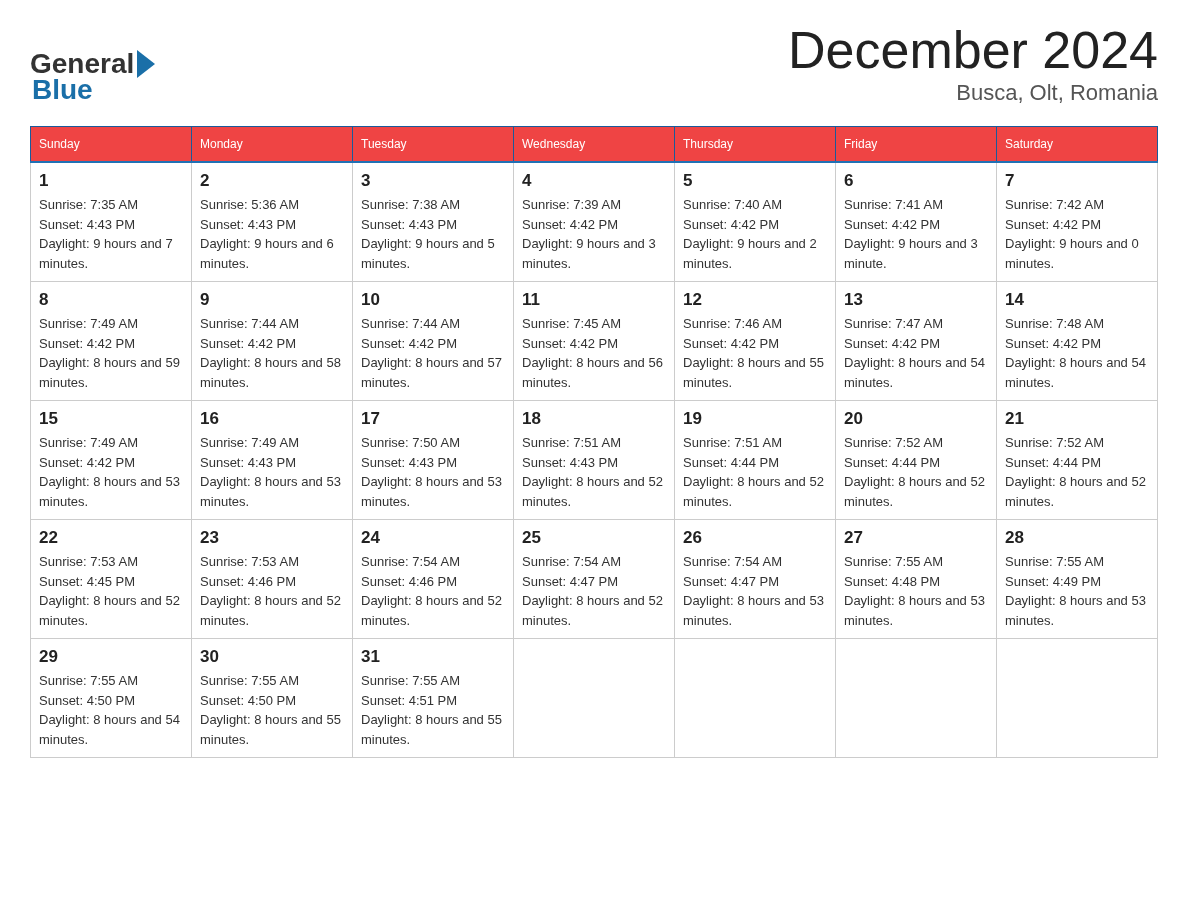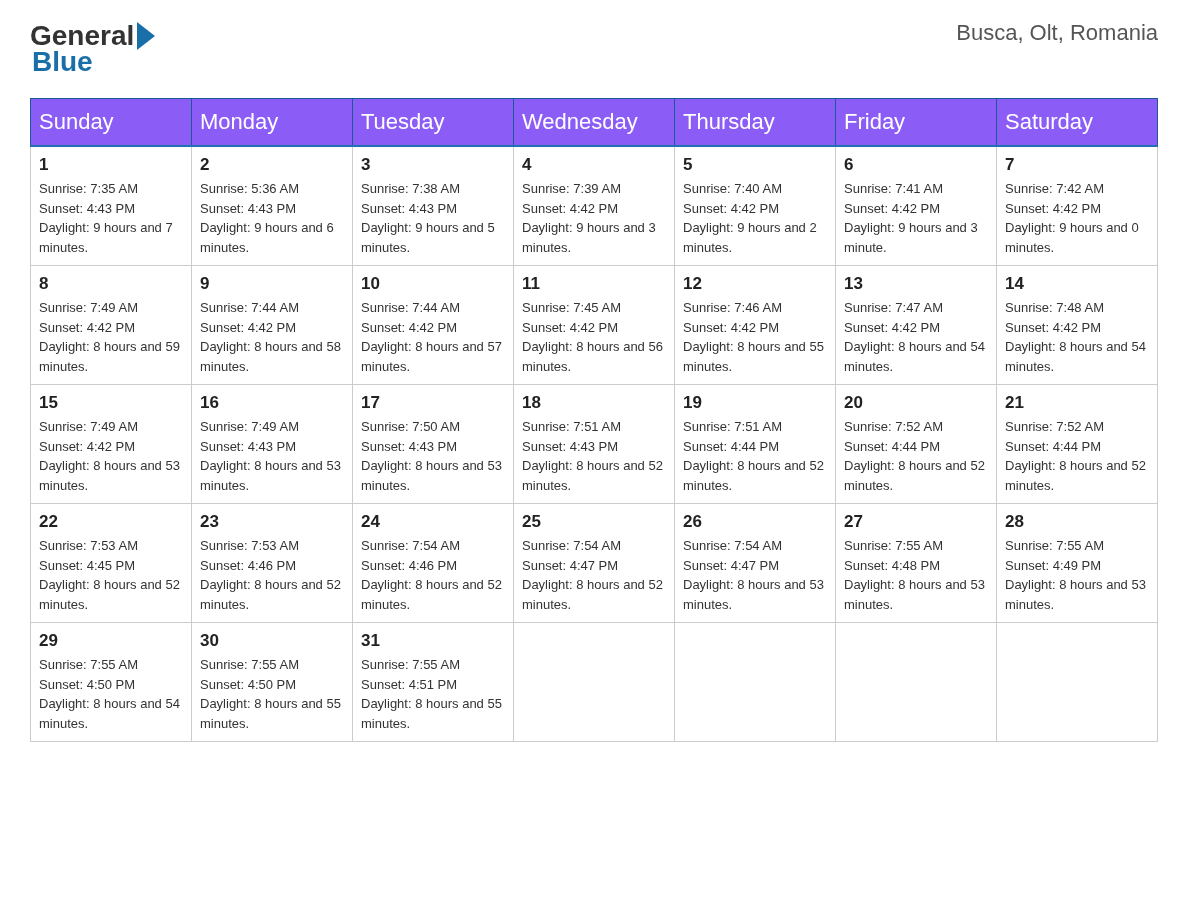--- a/index.html
+++ b/index.html
@@ -7,21 +7,21 @@
       font-family: Arial, sans-serif;
       background: #fff;
       padding: 20px 30px;
       width: 1188px;
       min-height: 918px;
     }
 
     .header {
       display: flex;
       justify-content: space-between;
-      align-items: flex-start;
+      align-items: flex-end;
       margin-bottom: 20px;
     }
 
     .logo {
       display: flex;
       flex-direction: column;
     }
 
     .logo-text {
       display: flex;
@@ -66,25 +66,25 @@
       font-size: 22px;
       color: #555;
     }
 
     .calendar-table {
       width: 100%;
       border-collapse: collapse;
     }
 
     .calendar-table th {
-      background-color: #8b5cf6;
+      background-color: #ef4444;
       color: #fff;
       padding: 10px 8px;
       text-align: left;
-      font-size: 22px;
+      font-size: 12px;
       font-weight: normal;
       border: 1px solid #1a5a9a;
     }
 
     .calendar-table td {
       vertical-align: top;
       padding: 8px;
       border: 1px solid #ccc;
       width: calc(100% / 7);
       font-size: 13px;
@@ -137,20 +137,21 @@
   <div class="logo">
     <div class="logo-text">
       <span class="logo-general">General</span>
       <span class="logo-arrow"></span>
     </div>
     <div style="display:flex; align-items:center; margin-top: -6px; margin-left: 2px;">
       <span class="logo-blue">Blue</span>
     </div>
   </div>
   <div class="title-section">
+    <div class="month-title">December 2024</div>
     <div class="location-title">Busca, Olt, Romania</div>
   </div>
 </div>
 
 <table class="calendar-table">
   <thead>
     <tr>
     <th>Sunday</th>
         <th>Monday</th>
         <th>Tuesday</th>

